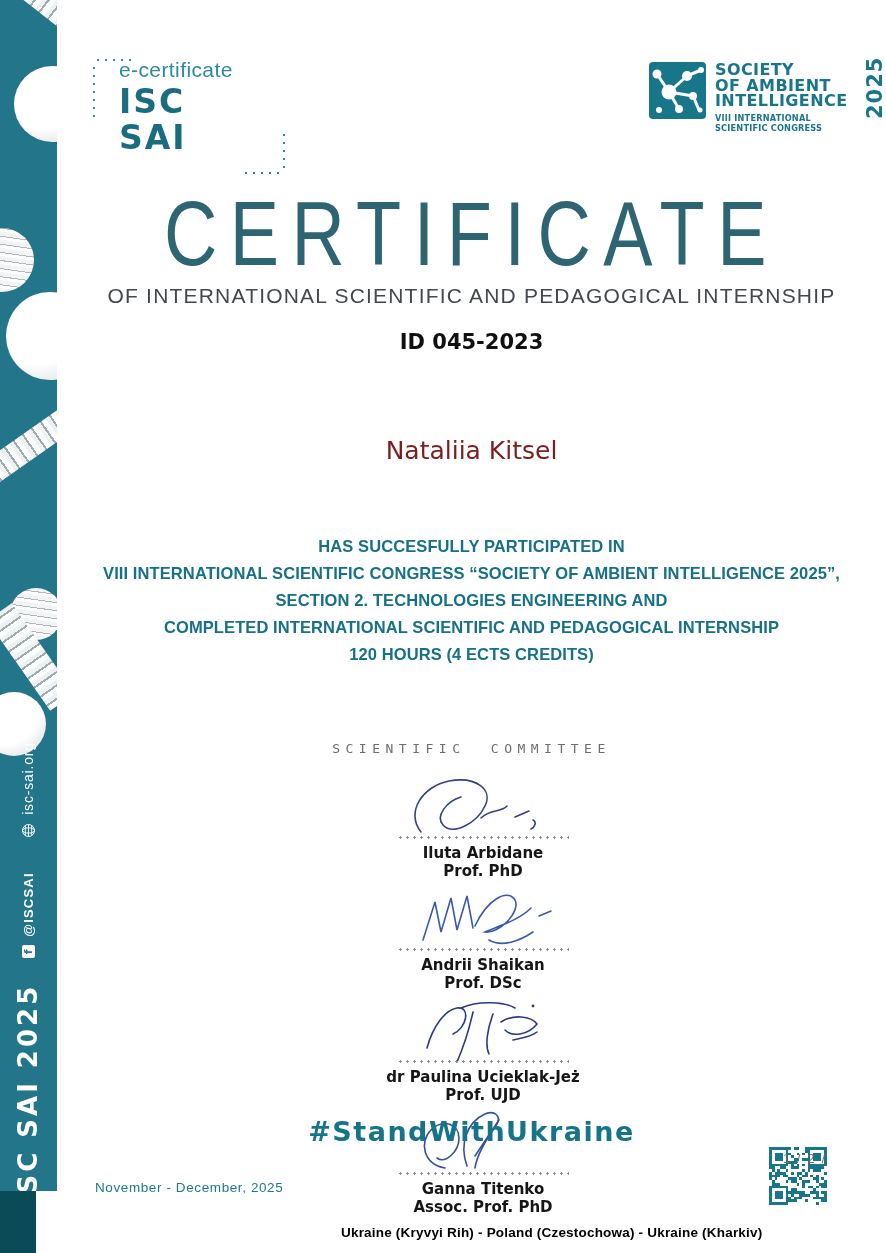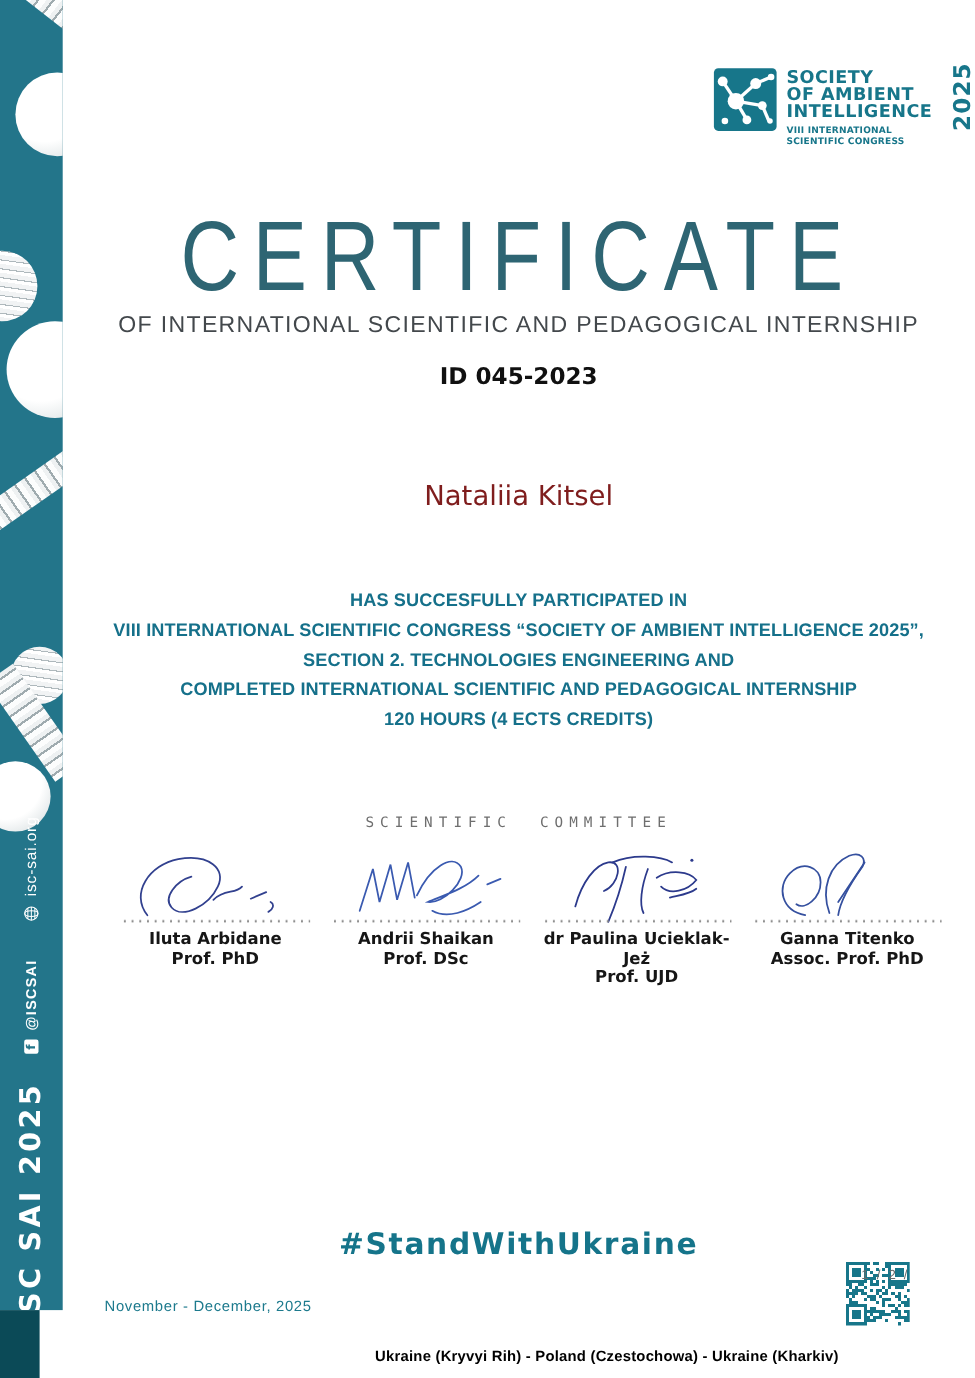--- a/index.html
+++ b/index.html
@@ -63,21 +63,21 @@
   .subtitle{top:284px;font-size:21px;color:#43484c;letter-spacing:1.2px;}
   .cid{top:330px;font-size:21px;font-weight:700;color:#101010;font-family:"DejaVu Sans",sans-serif;}
   .recipient{top:436px;font-size:25px;font-weight:500;color:#7f1d1d;font-family:"DejaVu Sans",sans-serif;}
   .bodytext{top:533px;font-size:16.5px;font-weight:700;color:#15708a;line-height:27px;letter-spacing:0.1px;}
   .committee-h{top:741px;font-size:13px;color:#6e6e6e;letter-spacing:5.5px;word-spacing:12px;
                font-family:"DejaVu Sans Mono",monospace;}
   .hashtag{top:1116px;font-size:27px;font-weight:700;color:#15748a;letter-spacing:1.5px;
            font-family:"DejaVu Sans",sans-serif;}
 
   
-  .committee-row{position:absolute;top:768px;left:100px;right:20px;display:flex;}
+  .committee-row{position:absolute;top:768px;left:100px;right:20px;display:flex;flex-direction:column;}
   .member{flex:1;display:flex;flex-direction:column;align-items:center;}
   .sig{height:84px;margin-bottom:-16px;}
   .sig svg{display:block;}
   .sigline{width:172px;height:3px;margin-bottom:6px;
            background-image:radial-gradient(circle,#8f8f8f 1.1px,transparent 1.3px);
            background-size:7px 3px;background-repeat:repeat-x;}
   .mname,.mtitle{font-size:15px;font-weight:700;color:#161616;line-height:17.5px;text-align:center;
                  font-family:"DejaVu Sans",sans-serif;}
 
   
@@ -118,20 +118,28 @@
       <span class="fb-icon">f</span>
       <span>@ISCSAI</span>
     </div>
 
     <div class="vgroup sb-logo">
       <span>ISC SAI 2025</span>
     </div>
   </div>
   <div class="sidebar-dark"></div>
 
+  <div class="ecert">
+    <div class="dots-v d1"></div>
+    <div class="dots-h d2"></div>
+    <div class="ecert-label">e-certificate</div>
+    <div class="ecert-logo">ISC SAI</div>
+    <div class="dots-v d3"></div>
+    <div class="dots-h d4"></div>
+  </div>
 
   <div class="sai">
     <div class="sai-icon">
       <svg width="57" height="57" viewBox="0 0 57 57">
         <g stroke="#ffffff" stroke-width="3" fill="none">
           <line x1="20" y1="30" x2="38" y2="14"></line>
             <line x1="20" y1="30" x2="44" y2="34"></line>
           <line x1="20" y1="30" x2="30" y2="47"></line>
             <line x1="20" y1="30" x2="8" y2="12"></line>
           <line x1="38" y1="14" x2="52" y2="8"></line>

